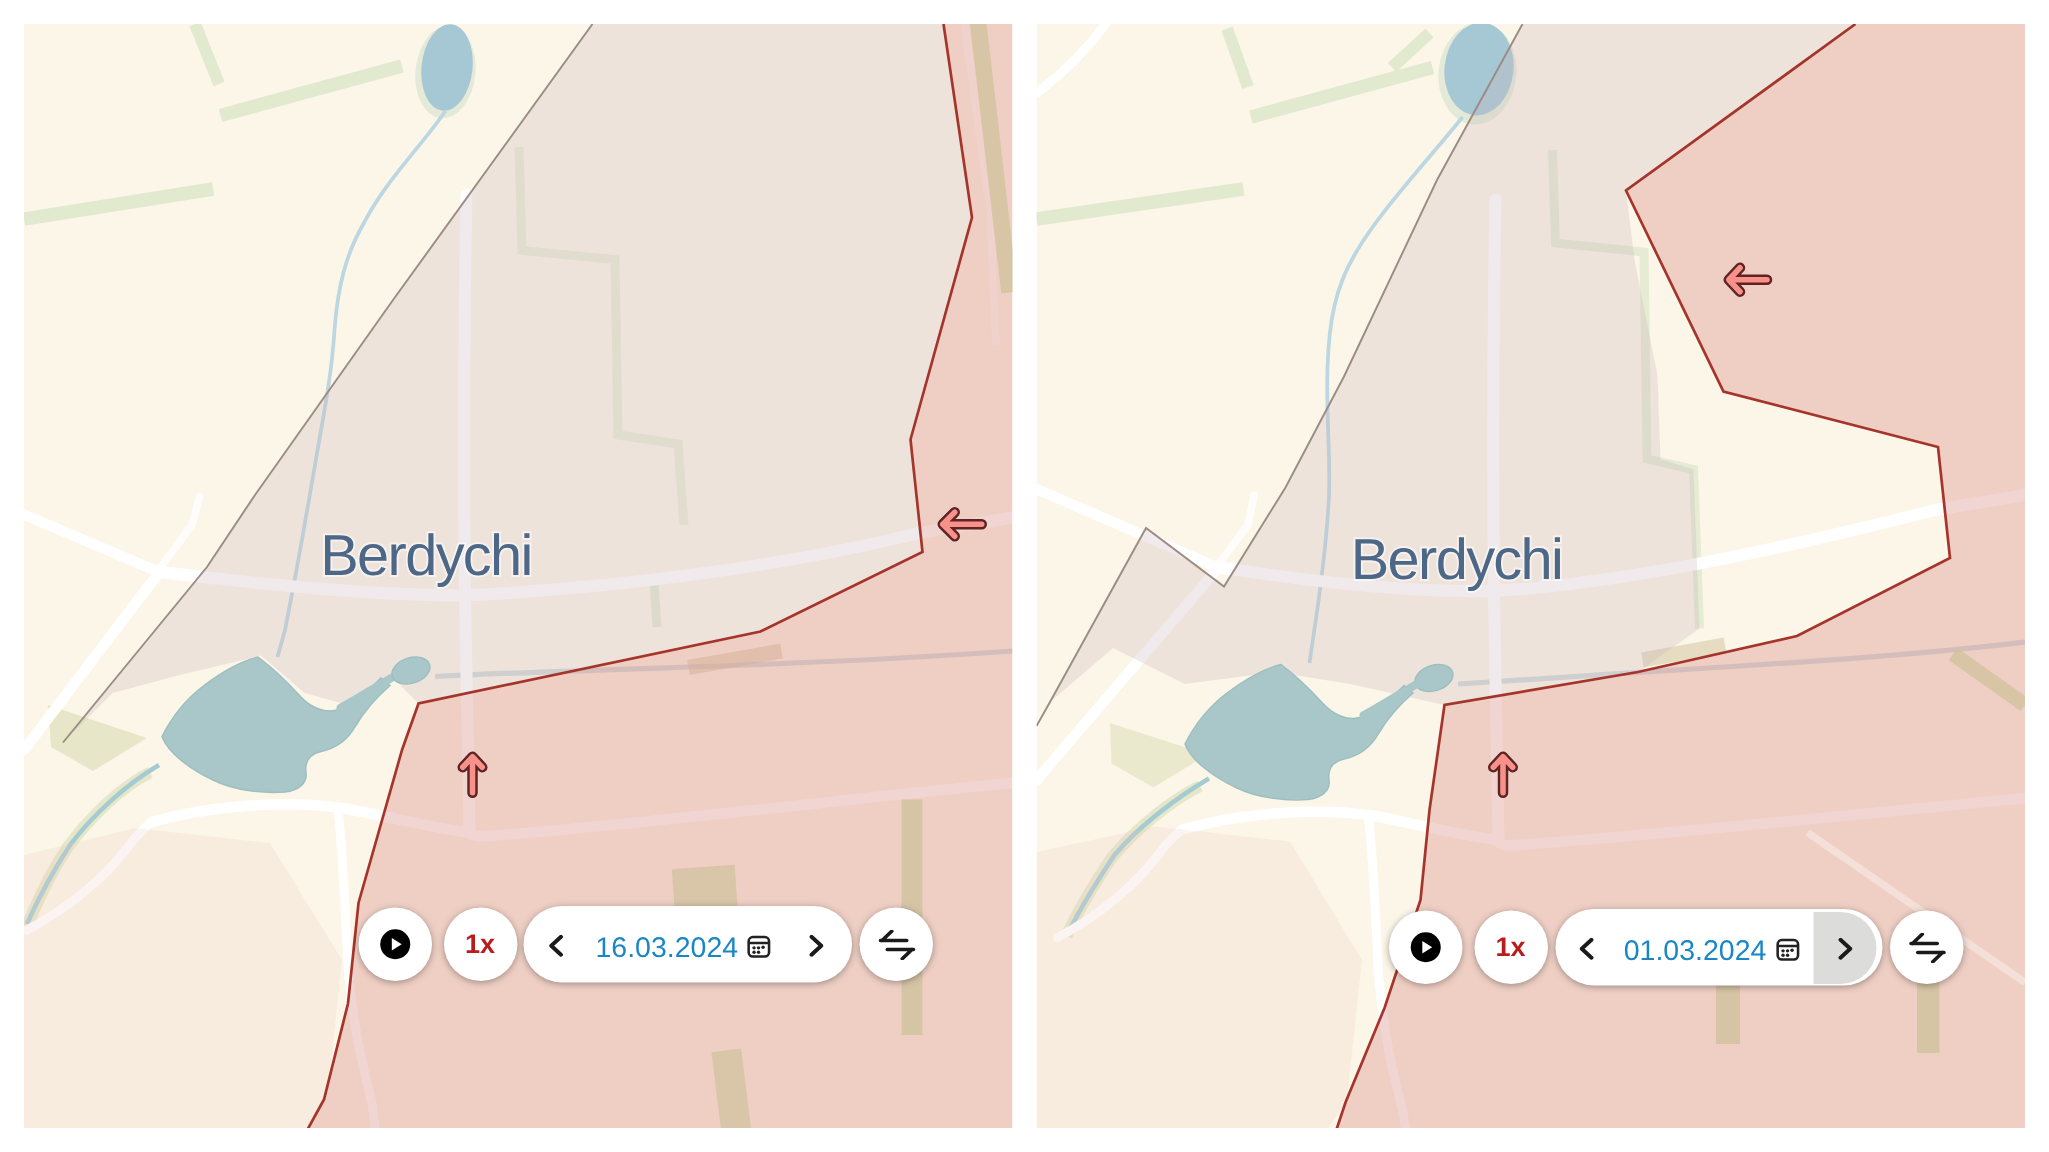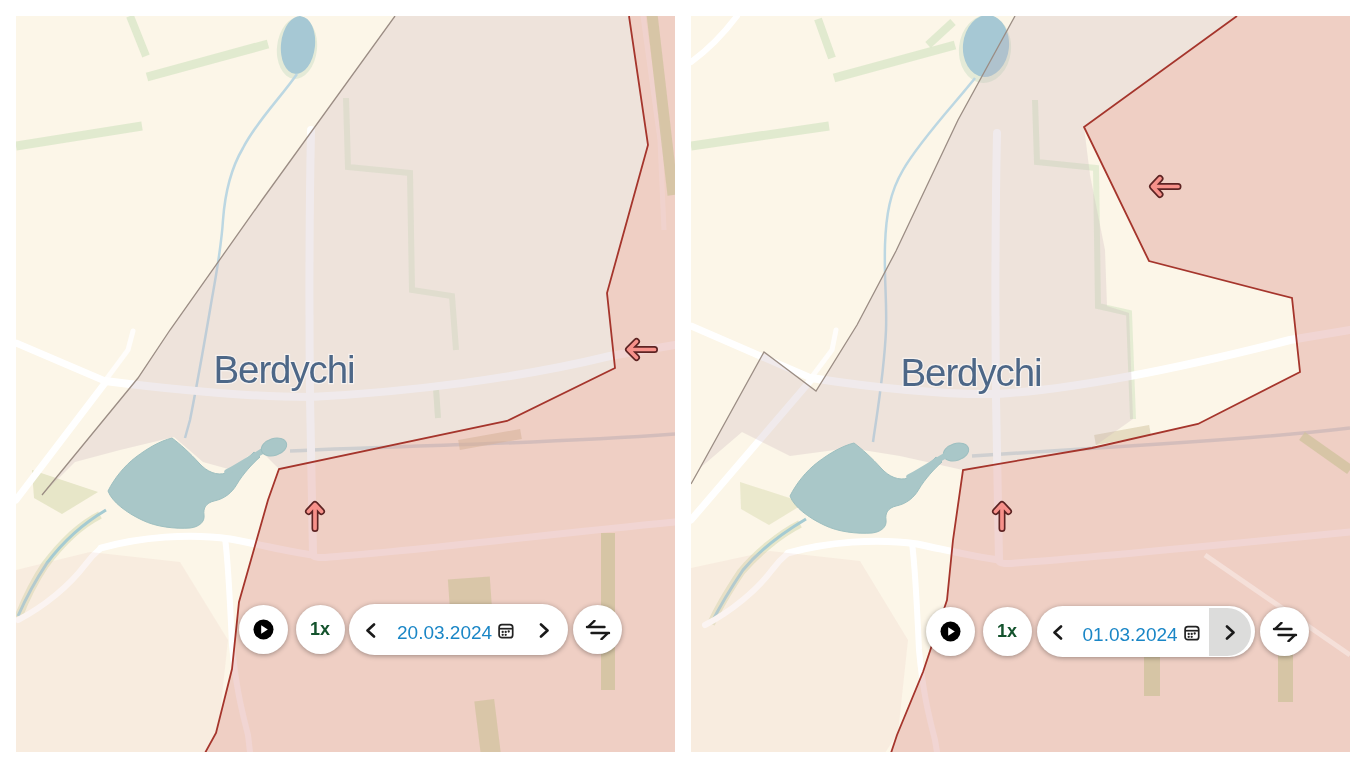--- a/index.html
+++ b/index.html
@@ -3,21 +3,21 @@
 <meta charset="utf-8">
 <style>
   html,body{margin:0;padding:0;background:#ffffff;width:1366px;height:768px;overflow:hidden;
     font-family:"Liberation Sans", sans-serif;}
   .wrap{position:relative;width:1349px;height:768px;}
   svg{position:absolute;display:block;}
   .circ{position:absolute;width:49px;height:49px;border-radius:50%;background:#fff;
     box-shadow:0 1px 5px rgba(0,0,0,.35);display:flex;align-items:center;justify-content:center;}
   .pill{position:absolute;height:51px;border-radius:26px;background:#fff;
     box-shadow:0 1px 5px rgba(0,0,0,.35);}
-  .onex{font-weight:bold;font-size:18px;color:#14532d;letter-spacing:0;}
+  .onex{font-weight:bold;font-size:18px;color:#b91c1c;letter-spacing:0;}
   .date{position:absolute;font-size:19px;color:#1a86c6;white-space:nowrap;}
 </style>
 </head>
 <body>
 <div class="wrap">
 
 <svg style="left:16px;top:16px" width="659" height="736" viewBox="16 16 659 736">
 
   <rect x="16" y="16" width="659" height="736" fill="#fcf6e8"></rect>
 
@@ -199,21 +199,21 @@
 </div>
 
 <div class="circ onex" style="left:295.5px;top:605px">1x</div>
 
 <div class="pill" style="left:348.5px;top:604px;width:219.5px"></div>
 
 <svg style="left:365px;top:623px" width="12" height="15" viewBox="0 0 12 15">
   <path d="M9,1.5 L2.5,7.5 L9,13.5" stroke="#1a1a1a" stroke-width="2.6" fill="none" stroke-linecap="round" stroke-linejoin="round"></path>
 </svg>
 
-<div class="date" style="left:397px;top:622px">20.03.2024</div>
+<div class="date" style="left:397px;top:622px">16.03.2024</div>
 
 <svg style="left:498px;top:622.5px" width="16" height="16" viewBox="0 0 16 16">
   <rect x="1.1" y="1.7" width="13.6" height="13" rx="2.8" fill="#fff" stroke="#222" stroke-width="1.7"></rect>
   <line x1="1.1" y1="5.7" x2="14.7" y2="5.7" stroke="#222" stroke-width="1.7"></line>
   <circle cx="4.7" cy="8.9" r="1.15" fill="#222"></circle>
       <circle cx="7.7" cy="8.9" r="1.15" fill="#222"></circle>
   <circle cx="10.7" cy="8.5" r="1.15" fill="#222"></circle>
   <circle cx="4.7" cy="11.8" r="1.15" fill="#222"></circle>
       <circle cx="7.7" cy="11.8" r="1.15" fill="#222"></circle>
 </svg>

